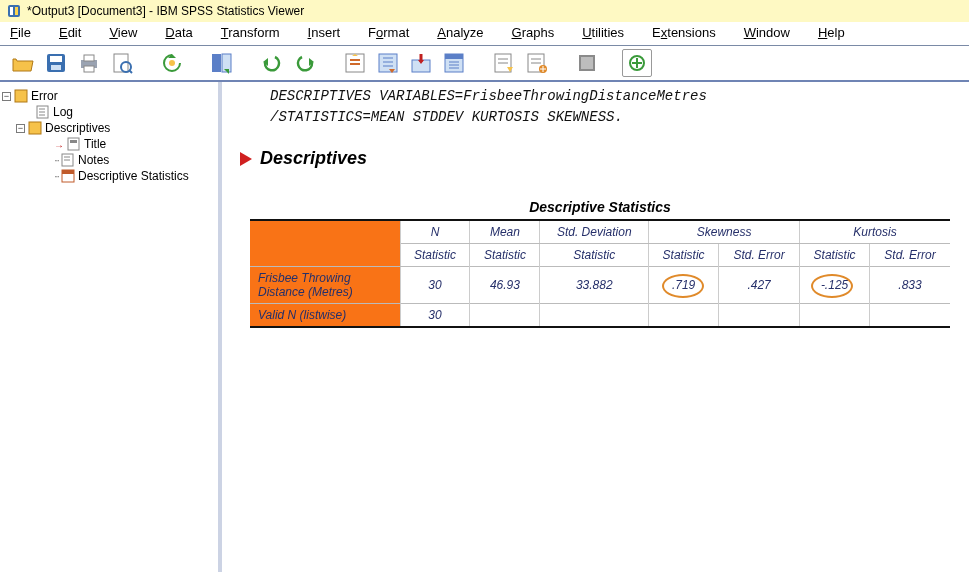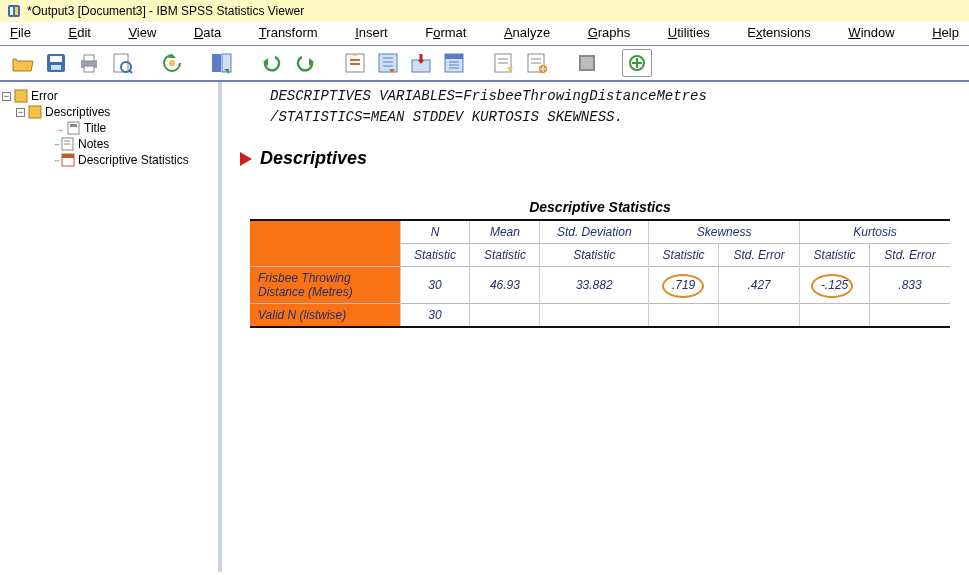--- a/index.html
+++ b/index.html
@@ -15,26 +15,25 @@
   .titlebar {
     display: flex;
     align-items: center;
     padding: 3px 6px;
     background: #fef9c3;
     font-size: 12px;
   }
   .titlebar .app-icon { width: 16px; height: 16px; margin-right: 5px; }
   .menubar {
     display: flex;
-    gap: 14px;
+    gap: 28px;
     padding: 3px 10px 5px 10px;
     font-size: 13px;
     color: #000;
     border-bottom: 1px solid #7a8aa6;
-    justify-content: space-between;
   }
   .menubar .item { cursor: default; }
   .menubar .item .u { text-decoration: underline; }
   .toolbar {
     display: flex;
     align-items: center;
     padding: 3px 8px;
     border-bottom: 2px solid #6f84b4;
     gap: 3px;
   }
@@ -288,20 +287,29 @@
   <div class="tree-pane">
     <ul>
       <li class="row">
         <span class="expander">−</span>
         <span class="node-icon">
             <svg width="14" height="14">
               <rect x="1" y="1" width="12" height="12" fill="#f6c24a" stroke="#b07816"></rect>
             </svg>
           </span>
         <span>Error</span>
+      </li>
+      <li class="row ind2">
+        <span class="node-icon">
+            <svg width="14" height="14">
+              <rect x="1" y="1" width="11" height="12" fill="#fff" stroke="#888"></rect>
+              <path d="M3 4 L9 4 M3 7 L9 7 M3 10 L9 10" stroke="#888"></path>
+            </svg>
+          </span>
+        <span>Log</span>
       </li>
       <li class="row ind1">
         <span class="expander">−</span>
         <span class="node-icon">
             <svg width="14" height="14">
               <rect x="1" y="1" width="12" height="12" fill="#f6c24a" stroke="#b07816"></rect>
             </svg>
           </span>
         <span>Descriptives</span>
       </li>

